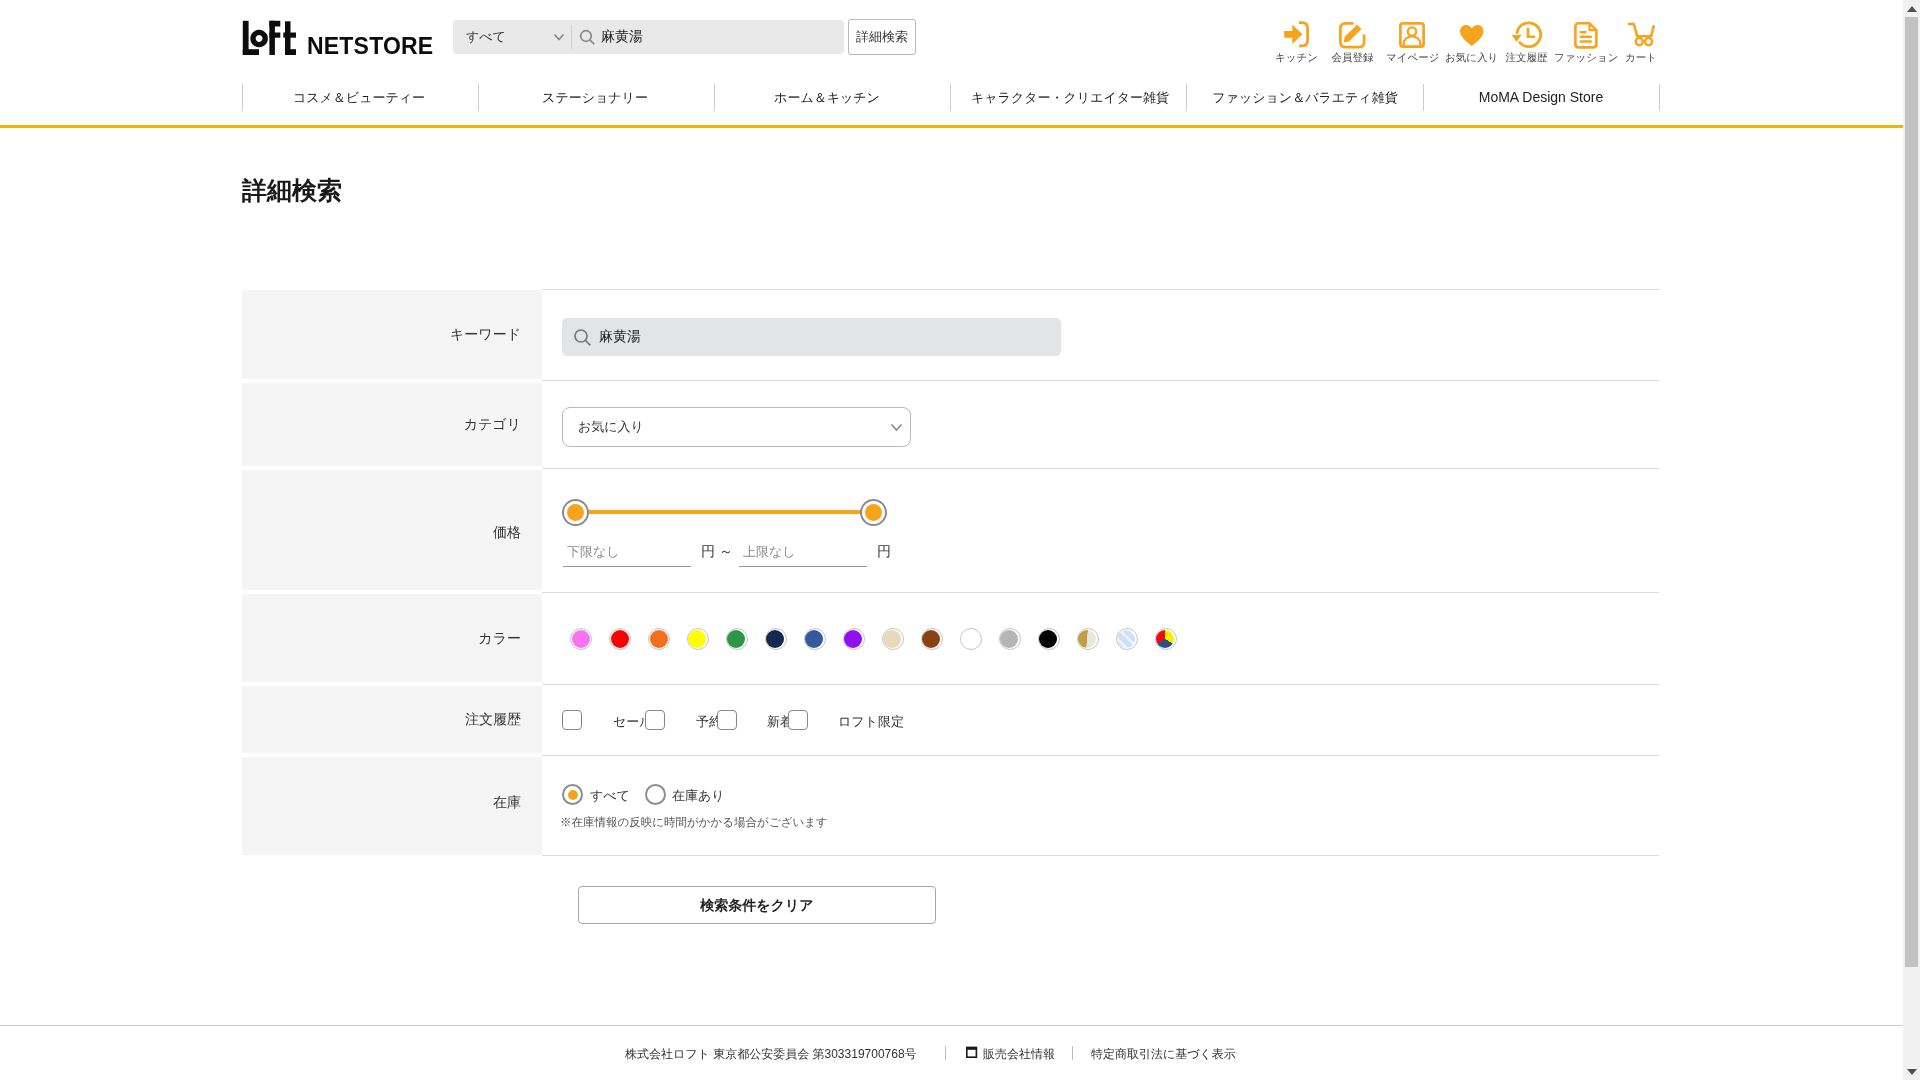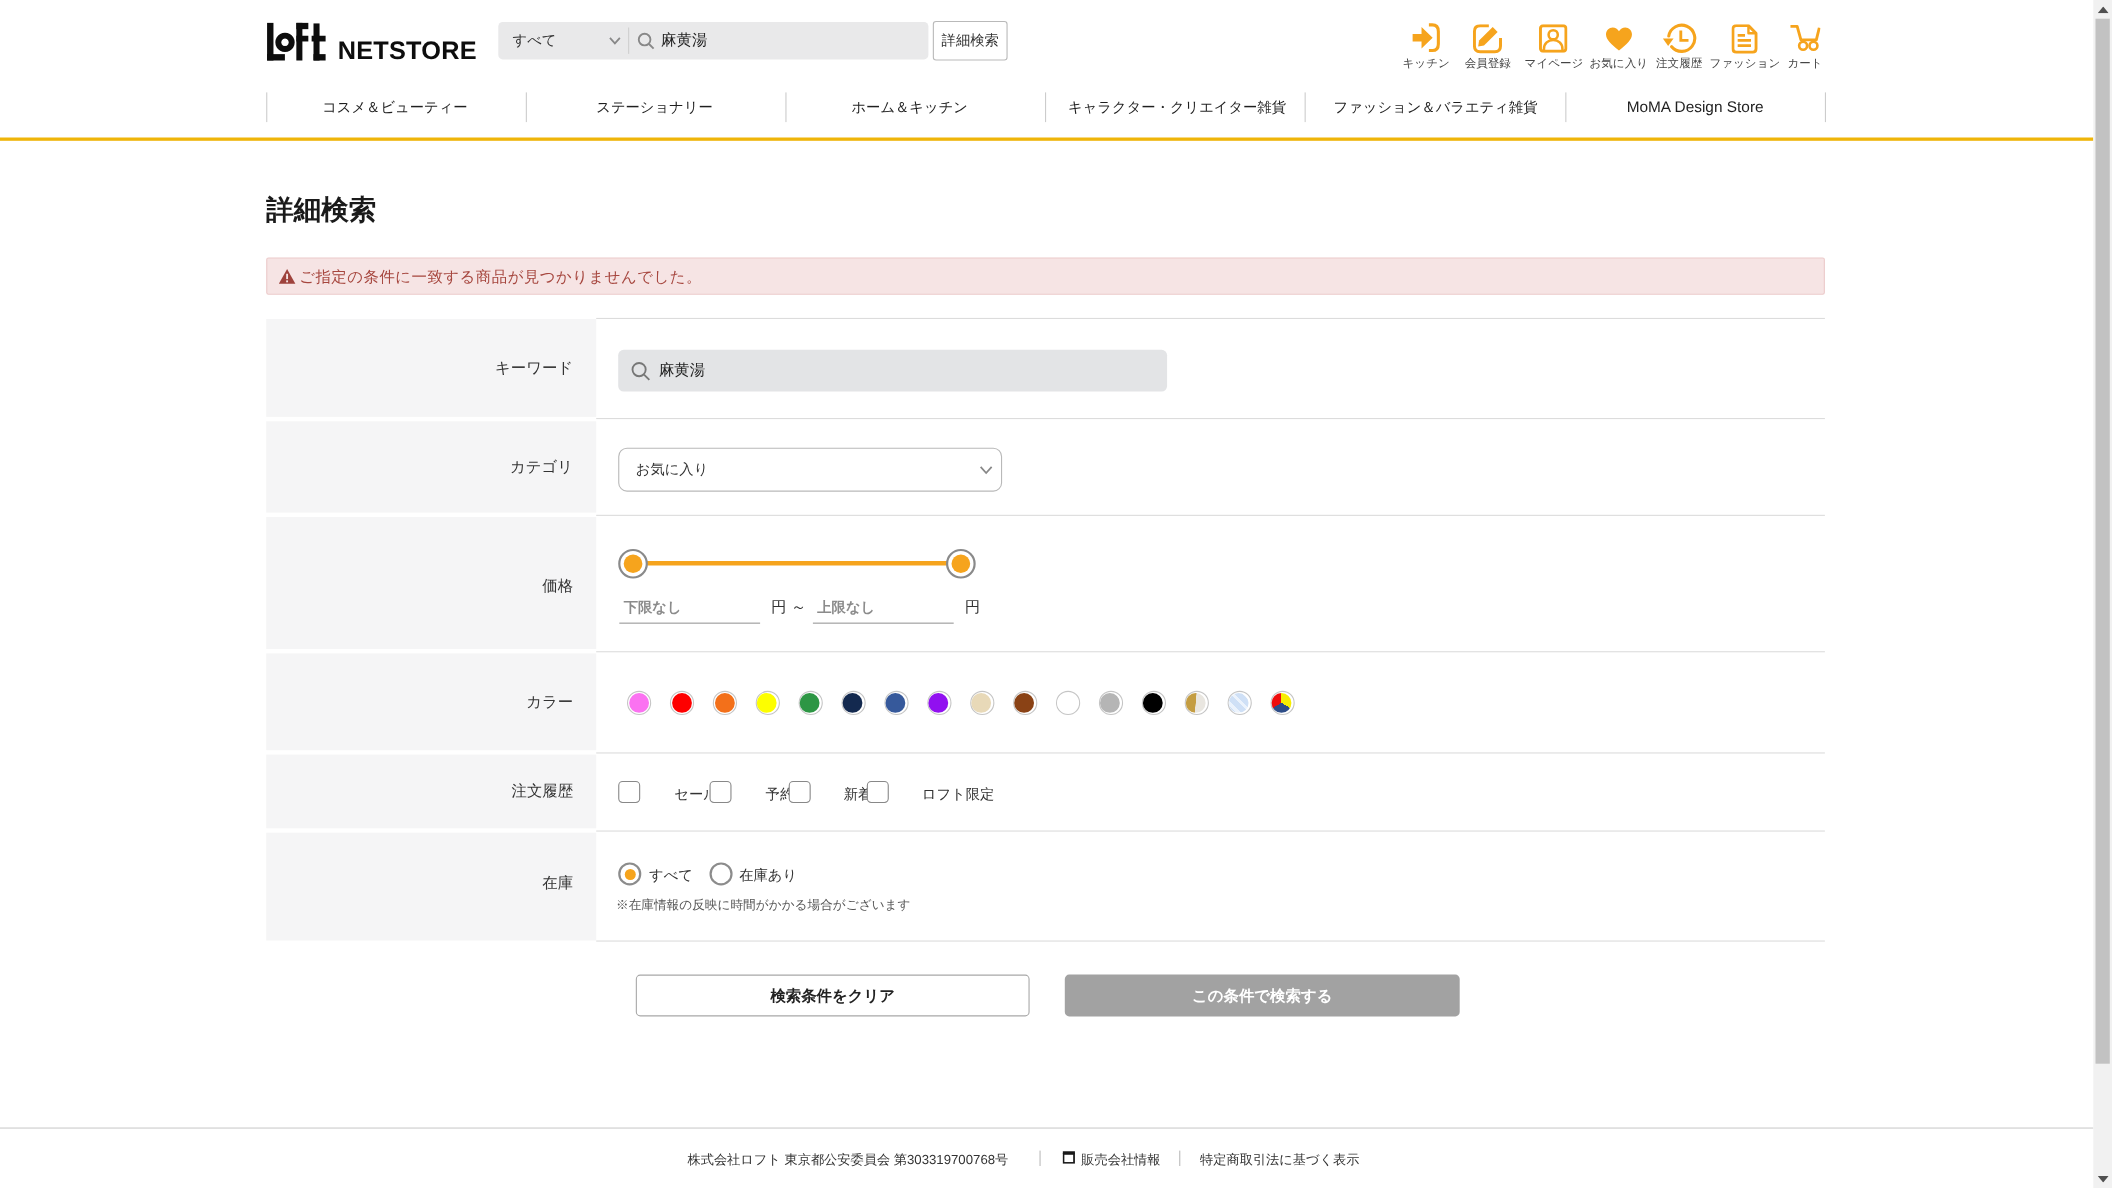--- a/index.html
+++ b/index.html
@@ -31,21 +31,21 @@
   .rline { position:absolute; left:542px; width:1117px; height:1px; background:#dcdcdc; }
   .kwinput { left:562px; top:318px; width:499px; height:38px; background:#e3e4e6; border-radius:5px; }
   .select { left:562px; top:407px; width:349px; height:40px; background:#fff; border:1px solid #b9b9b9;
     border-radius:8px; font-size:13px; color:#333; }
   .track { left:576px; top:510px; width:298px; height:4px; background:#f6a41d; border-radius:2px; }
   .handle { position:absolute; width:27px; height:27px; border:2px solid #8a8a8a; border-radius:50%;
     background:#fff; top:498.5px; }
   .handle i { position:absolute; left:3px; top:3px; width:17px; height:17px; border-radius:50%;
     background:#f6a41d; }
   .pinput { position:absolute; top:540px; height:27px; border-bottom:1px solid #999; font-size:13px;
-    color:#8b8b8b; line-height:24px; padding-left:4px;font-weight:bold; }
+    color:#8b8b8b; line-height:24px; padding-left:4px; }
   .yen { position:absolute; top:543px; font-size:14px; color:#333; }
   .swatch { position:absolute; top:628px; width:22px; height:22px; border:1.5px solid #c5c5c5;
     border-radius:50%; background:#fff; }
   .swatch i { position:absolute; left:0.5px; top:0.5px; width:18px; height:18px; border-radius:50%; display:block; }
   .cbx { position:absolute; top:710px; width:20px; height:20px; border:1.5px solid #888; border-radius:4px;
     background:#fff; }
   .cblabel { position:absolute; top:713px; font-size:13px; color:#333; white-space:nowrap;margin-left:24px; }
   .radio { position:absolute; top:784px; width:21px; height:21px; border:2px solid #8c8c8c; border-radius:50%;
     background:#fff; }
   .radio i { position:absolute; left:3.5px; top:3.5px; width:10px; height:10px; border-radius:50%; background:#f6a41d; }
@@ -145,28 +145,20 @@
 <div class="navsep" style="left:242px"></div>
 <div class="navsep" style="left:478px"></div>
 <div class="navsep" style="left:714px"></div>
 <div class="navsep" style="left:950px"></div>
 <div class="navsep" style="left:1186px"></div>
 <div class="navsep" style="left:1423px"></div>
 <div class="navsep" style="left:1659px"></div>
 <div class="abs yellowline"></div>
 
 <h1 class="title">詳細検索</h1>
-<div class="abs alert">
-  <svg class="abs" style="left:10px;top:9px" width="16" height="15" viewBox="0 0 17 16">
-    <path d="M8.5 0.5 L16.5 15 H0.5 Z" fill="#9e423c"></path>
-    <rect x="7.6" y="5.2" width="1.8" height="5.2" fill="#f6e4e4"></rect>
-    <rect x="7.6" y="11.6" width="1.8" height="1.9" fill="#f6e4e4"></rect>
-  </svg>
-  <div class="alert-txt">ご指定の条件に一致する商品が見つかりませんでした。</div>
-</div>
 
 <div class="thcell" style="top:290px;height:89px"></div>
 <div class="thcell" style="top:383px;height:83px"></div>
 <div class="thcell" style="top:470px;height:120px"></div>
 <div class="thcell" style="top:594px;height:88px"></div>
 <div class="thcell" style="top:686px;height:67px"></div>
 <div class="thcell" style="top:757px;height:98px"></div>
 <div class="thlabel" style="left:242px;top:326px">キーワード</div>
 <div class="thlabel" style="left:242px;top:416px">カテゴリ</div>
 <div class="thlabel" style="left:242px;top:524px">価格</div>
@@ -269,21 +261,20 @@
 
 <div class="radio" style="left:562px">
       <i></i>
     </div>
     <div class="rlabel" style="left:590px">すべて</div>
 <div class="radio" style="left:645px"></div>
     <div class="rlabel" style="left:672px">在庫あり</div>
 <div class="note">※在庫情報の反映に時間がかかる場合がございます</div>
 
 <div class="abs btn-clear">検索条件をクリア</div>
-<div class="abs btn-go">この条件で検索する</div>
 
 <div class="abs footline"></div>
 <div class="fitem" style="left:625px">株式会社ロフト 東京都公安委員会 第303319700768号</div>
 <div class="fsep" style="left:945px"></div>
 <svg class="abs" style="left:966px;top:1046px" width="12" height="12" viewBox="0 0 12 12">
   <rect x="0.8" y="3" width="9.6" height="8.2" fill="none" stroke="#1a1a1a" stroke-width="1.6"></rect>
   <rect x="0" y="0.6" width="11.2" height="2.4" fill="#1a1a1a"></rect>
 </svg>
 <div class="fitem" style="left:983px">販売会社情報</div>
 <div class="fsep" style="left:1072px"></div>

